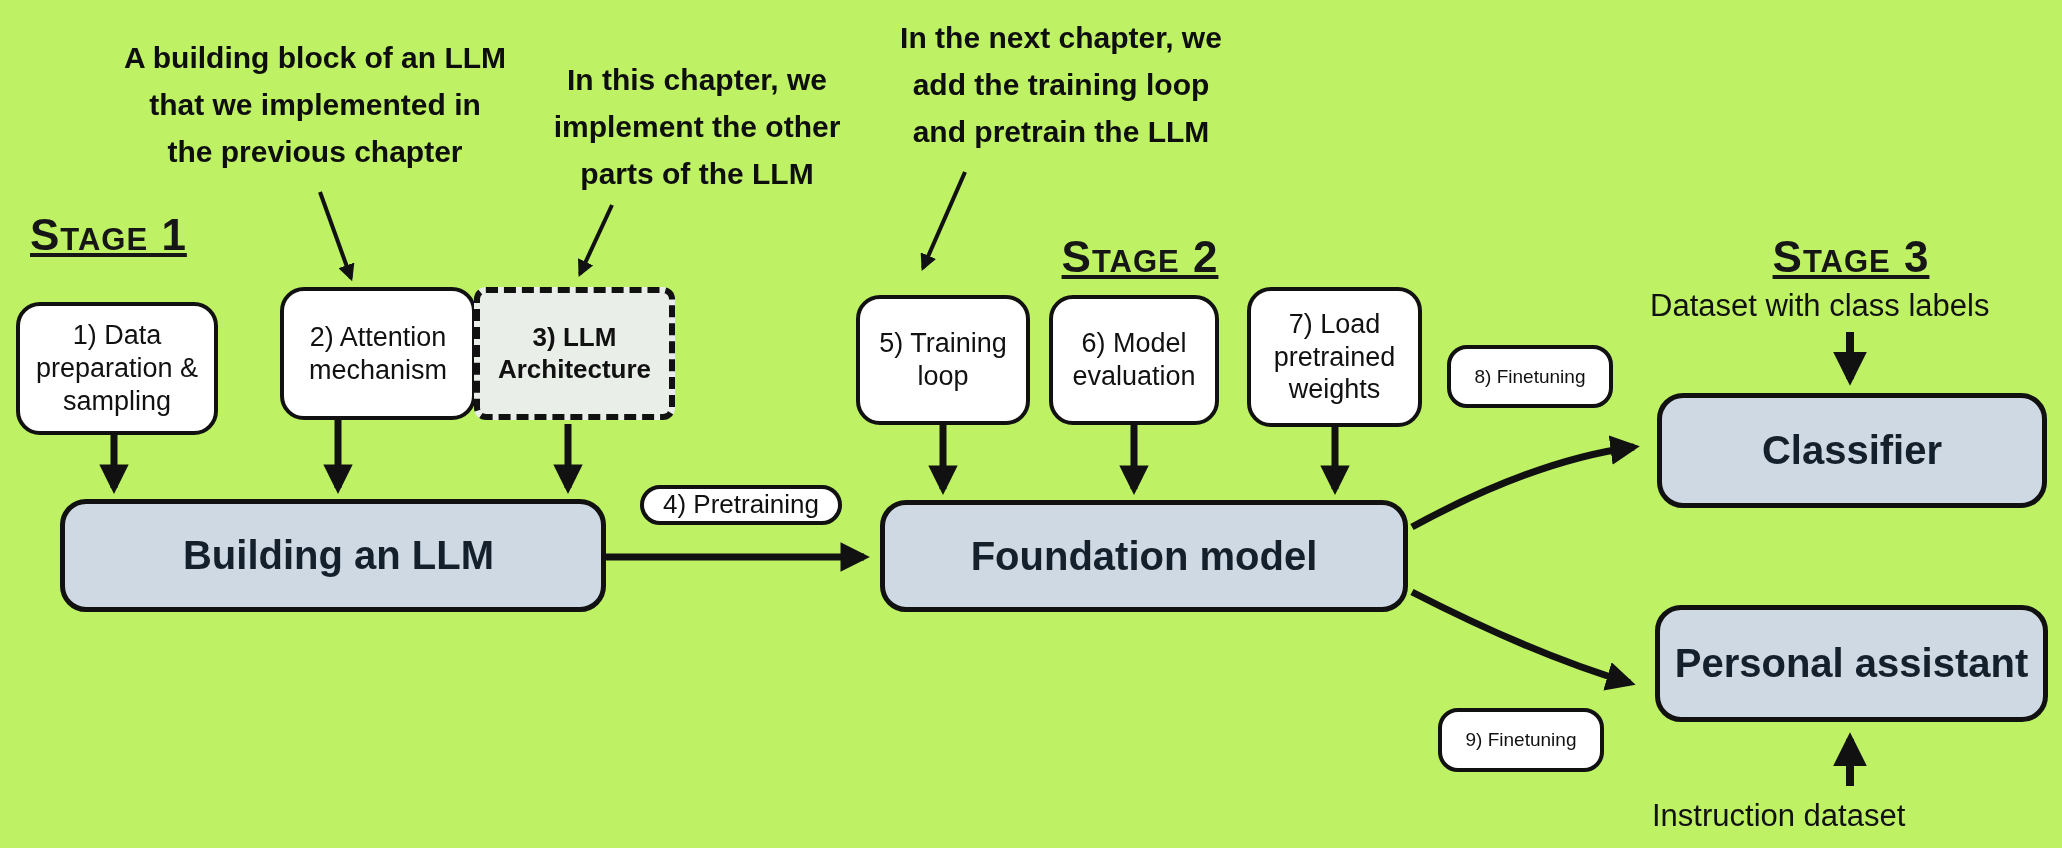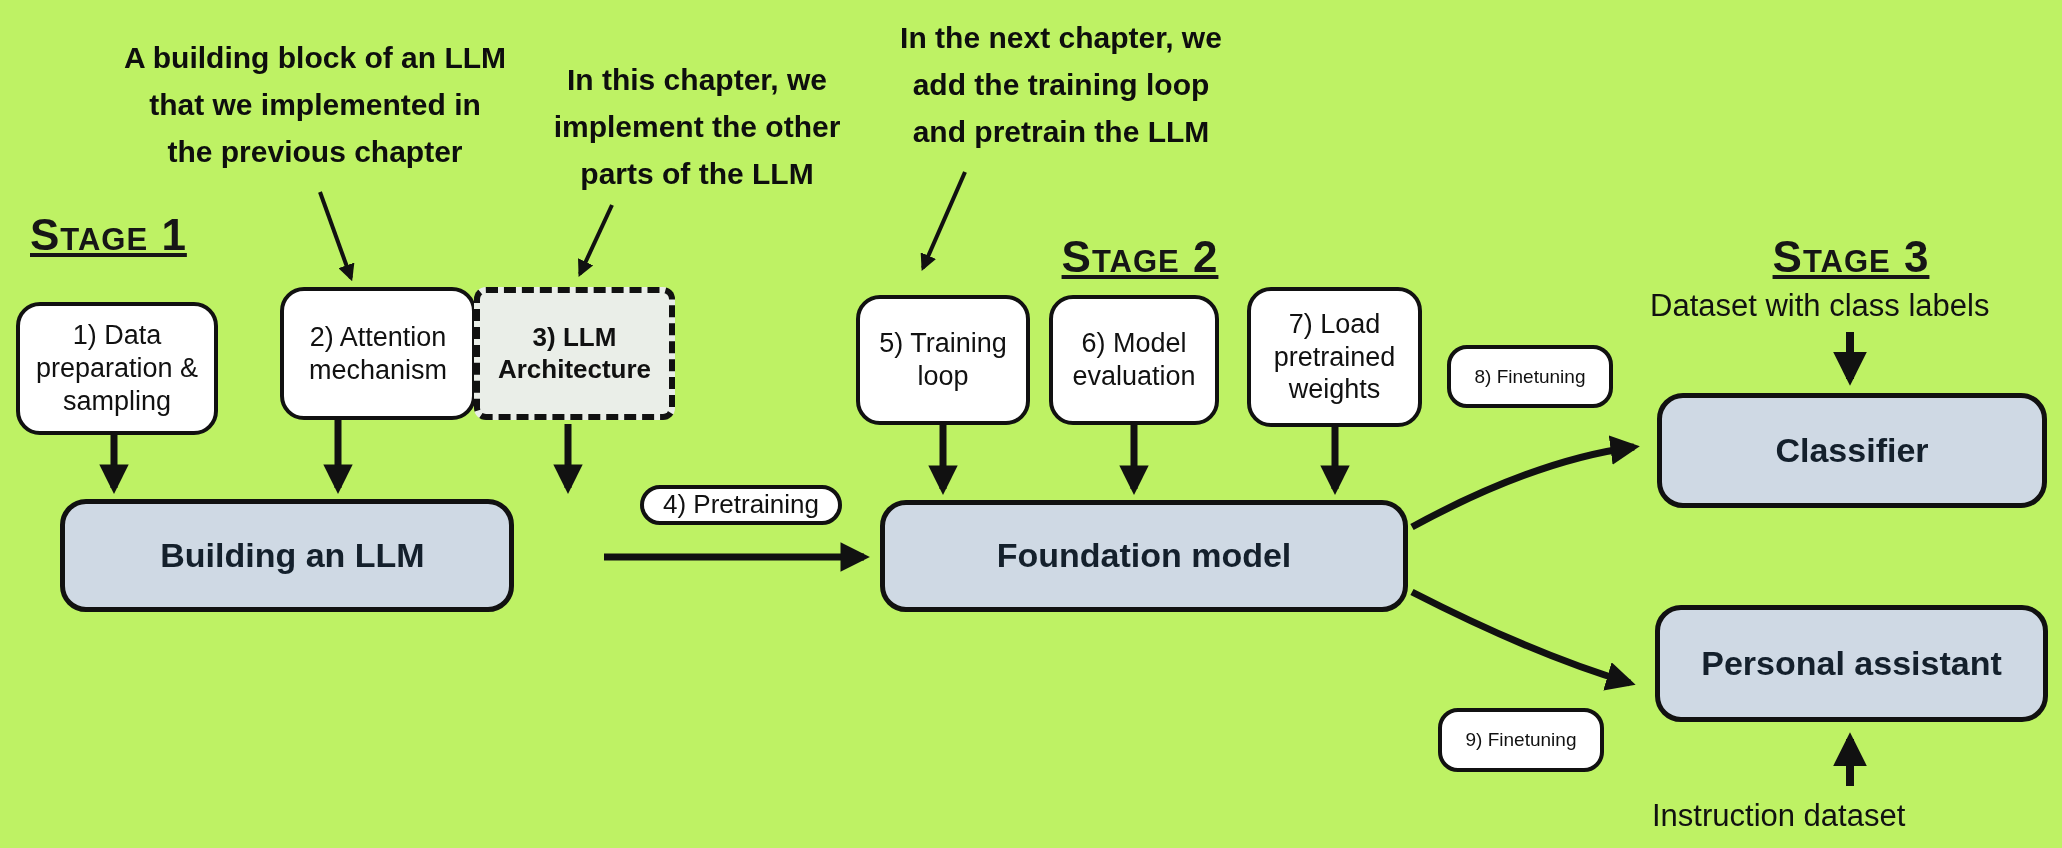--- a/index.html
+++ b/index.html
@@ -18,21 +18,21 @@
     text-align:center;
     box-sizing:border-box;
     background:#fff;
     border:4px solid #111;
     border-radius:24px;
     font-size:27px;line-height:1.22;
     color:#111;
   }
   .node.big{
     border-width:5px;border-radius:26px;
-    font-weight:bold;font-size:34px;
+    font-weight:bold;font-size:40px;
     color:#14202c;
   }
   .node.blue{background:#CFD9E4;}
   .node.green{
     background:#EAEEE8;
     border:6px dashed #111;
     border-radius:12px;
     font-weight:bold;font-size:26px;
   }
   .node.pill{
@@ -120,21 +120,21 @@
   <div class="stage-label centered" style="left:1751px;top:192px;width:200px;">Stage 3</div>
 
   <div class="node" style="left:16px;top:287px;width:202px;height:133px;padding:0 0;margin-top:15px;">1) Data preparation &amp; sampling</div>
   <div class="node" style="left:244px;top:287px;width:196px;height:133px;padding:0 6px;margin-left:36px;">2) Attention mechanism</div>
   <div class="node green" style="left:474px;top:287px;width:201px;height:133px;padding:0 4px;">3) LLM Architecture</div>
 
   <div class="node" style="left:856px;top:295px;width:174px;height:130px;padding:8px 4px;">5) Training loop</div>
   <div class="node" style="left:1049px;top:295px;width:170px;height:130px;padding:0 4px;">6) Model evaluation</div>
   <div class="node" style="left:1247px;top:287px;width:175px;height:140px;padding:0 4px;">7) Load pretrained weights</div>
 
-  <div class="node big blue" style="left:60px;top:499px;width:454px;height:113px;padding-left:11px;">Building an LLM</div>
+  <div class="node big blue" style="left:60px;top:499px;width:546px;height:113px;padding-left:11px;">Building an LLM</div>
   <div class="node pill" style="left:640px;top:485px;width:202px;height:40px;">4) Pretraining</div>
   <div class="node big blue" style="left:880px;top:500px;width:528px;height:112px;">Foundation model</div>
 
   <div class="node pill small" style="left:1447px;top:345px;width:166px;height:63px;">8) Finetuning</div>
   <div class="node pill small" style="left:1438px;top:708px;width:166px;height:64px;">9) Finetuning</div>
 
   <div class="node big blue" style="left:1657px;top:393px;width:390px;height:115px;">Classifier</div>
   <div class="node big blue" style="left:1655px;top:605px;width:393px;height:117px;">Personal assistant</div>
 
   <div class="io-label" style="left:1650px;top:288px;width:400px;">Dataset with class labels</div>

